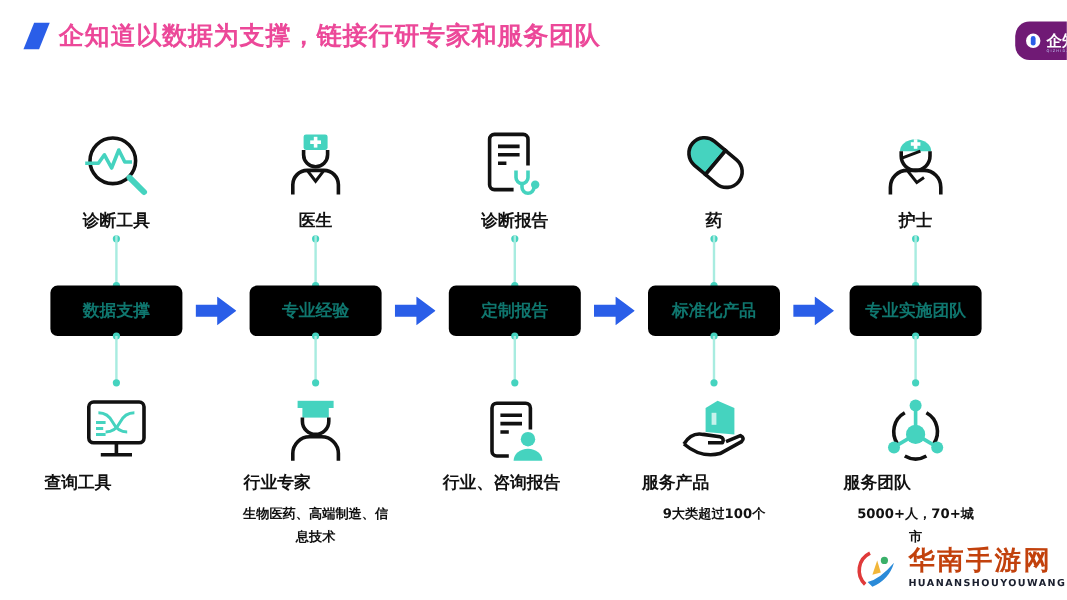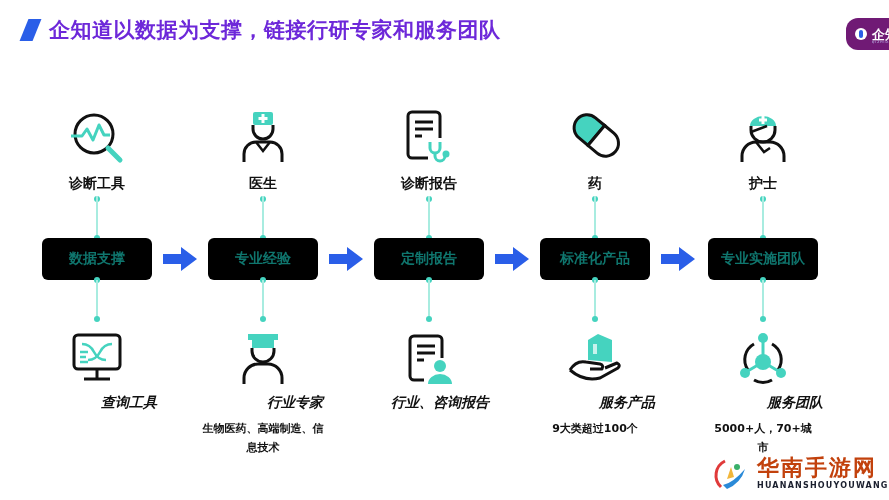--- a/index.html
+++ b/index.html
@@ -1,41 +1,41 @@
 <!DOCTYPE html>
 <html><head>
   <meta charset="utf-8">
   <style>
     * { margin: 0; padding: 0; box-sizing: border-box; }
     html, body { width: 889px; height: 500px; background: #ffffff; overflow: hidden; }
     body { position: relative; font-family: "DejaVu Sans", "Liberation Sans", sans-serif; color: #111; }
 
     .title-bar { position: absolute; left: 18px; top: 16px; display: flex; align-items: center; }
     .title-accent { width: 13px; height: 22px; background: #2a5ee8; transform: skewX(-22deg); margin-left: 6px; margin-right: 12px; }
-    .title-text { font-size: 21px; font-weight: bold; color: #6d28d9; letter-spacing: 0.5px; }
+    .title-text { font-size: 21px; font-weight: bold; color: #ec4899; letter-spacing: 0.5px; }
 
     .brand-badge { position: absolute; left: 801px; top: 18px; width: 88px; height: 32px; background: #701a75; border-radius: 12px 0 0 12px; display: flex; align-items: center; padding-left: 9px; margin-left: 45px; }
     .brand-logo { width: 12px; height: 12px; border-radius: 50%; background: #fff; position: relative; margin-right: 5px; }
     .brand-logo::after { content: ""; position: absolute; left: 4px; top: 2px; width: 4px; height: 8px; background: #2a5ee8; border-radius: 2px; }
     .brand-text { color: #fff; font-size: 13px; font-weight: bold; line-height: 1; }
     .brand-sub { position: absolute; left: 26px; top: 22px; font-size: 3px; color: #c7d4ff; letter-spacing: 1px; }
 
     .column { position: absolute; top: 0; width: 120px; height: 500px; }
     .col-top-icon { position: absolute; left: 50%; top: 108px; transform: translateX(-50%); width: 58px; height: 58px; }
     .col-top-label { position: absolute; left: 0; right: 0; top: 175px; text-align: center; font-size: 14px; font-weight: bold; }
     .connector { position: absolute; left: 50%; width: 2px; margin-left: -1px; background: #a8ece0; }
     .conn-top { top: 196px; height: 42px; }
     .conn-bottom { top: 280px; height: 40px; }
     .dot { position: absolute; left: 50%; width: 6px; height: 6px; margin-left: -3px; border-radius: 50%; background: #45d3bf; }
 
     .stage-box { position: absolute; left: 50%; top: 238px; transform: translateX(-50%); width: 110px; height: 42px; background: #000; border-radius: 6px; display: flex; align-items: center; justify-content: center; }
     .stage-label { color: #0f766e; font-size: 14px; font-weight: bold; white-space: nowrap; }
 
     .col-bottom-icon { position: absolute; left: 50%; top: 330px; transform: translateX(-50%); width: 58px; height: 58px; }
-    .col-bottom-label { position: absolute; left: 0; right: 0; top: 394px; text-align: right; font-size: 14px; font-weight: bold; font-style: italic; }
+    .col-bottom-label { position: absolute; left: 0; right: 0; top: 394px; text-align: left; font-size: 14px; font-weight: bold; }
     .col-bottom-sub { position: absolute; left: -5px; right: -5px; top: 419px; text-align: center; font-size: 11px; font-weight: bold; line-height: 19px; }
 
     .arrow { position: absolute; top: 247px; width: 34px; height: 24px; }
 
     .watermark { position: absolute; left: 713px; top: 455px; display: flex; align-items: center; }
     .wm-logo { width: 38px; height: 38px; margin-right: 6px; }
     .wm-text-wrap { display: flex; flex-direction: column; }
     .wm-title { font-size: 22px; font-weight: bold; color: #c2410c; letter-spacing: 2px; line-height: 24px; }
     .wm-sub { font-size: 8px; color: #1a1f2e; letter-spacing: 1.2px; line-height: 12px; font-weight: bold; }
   </style>

